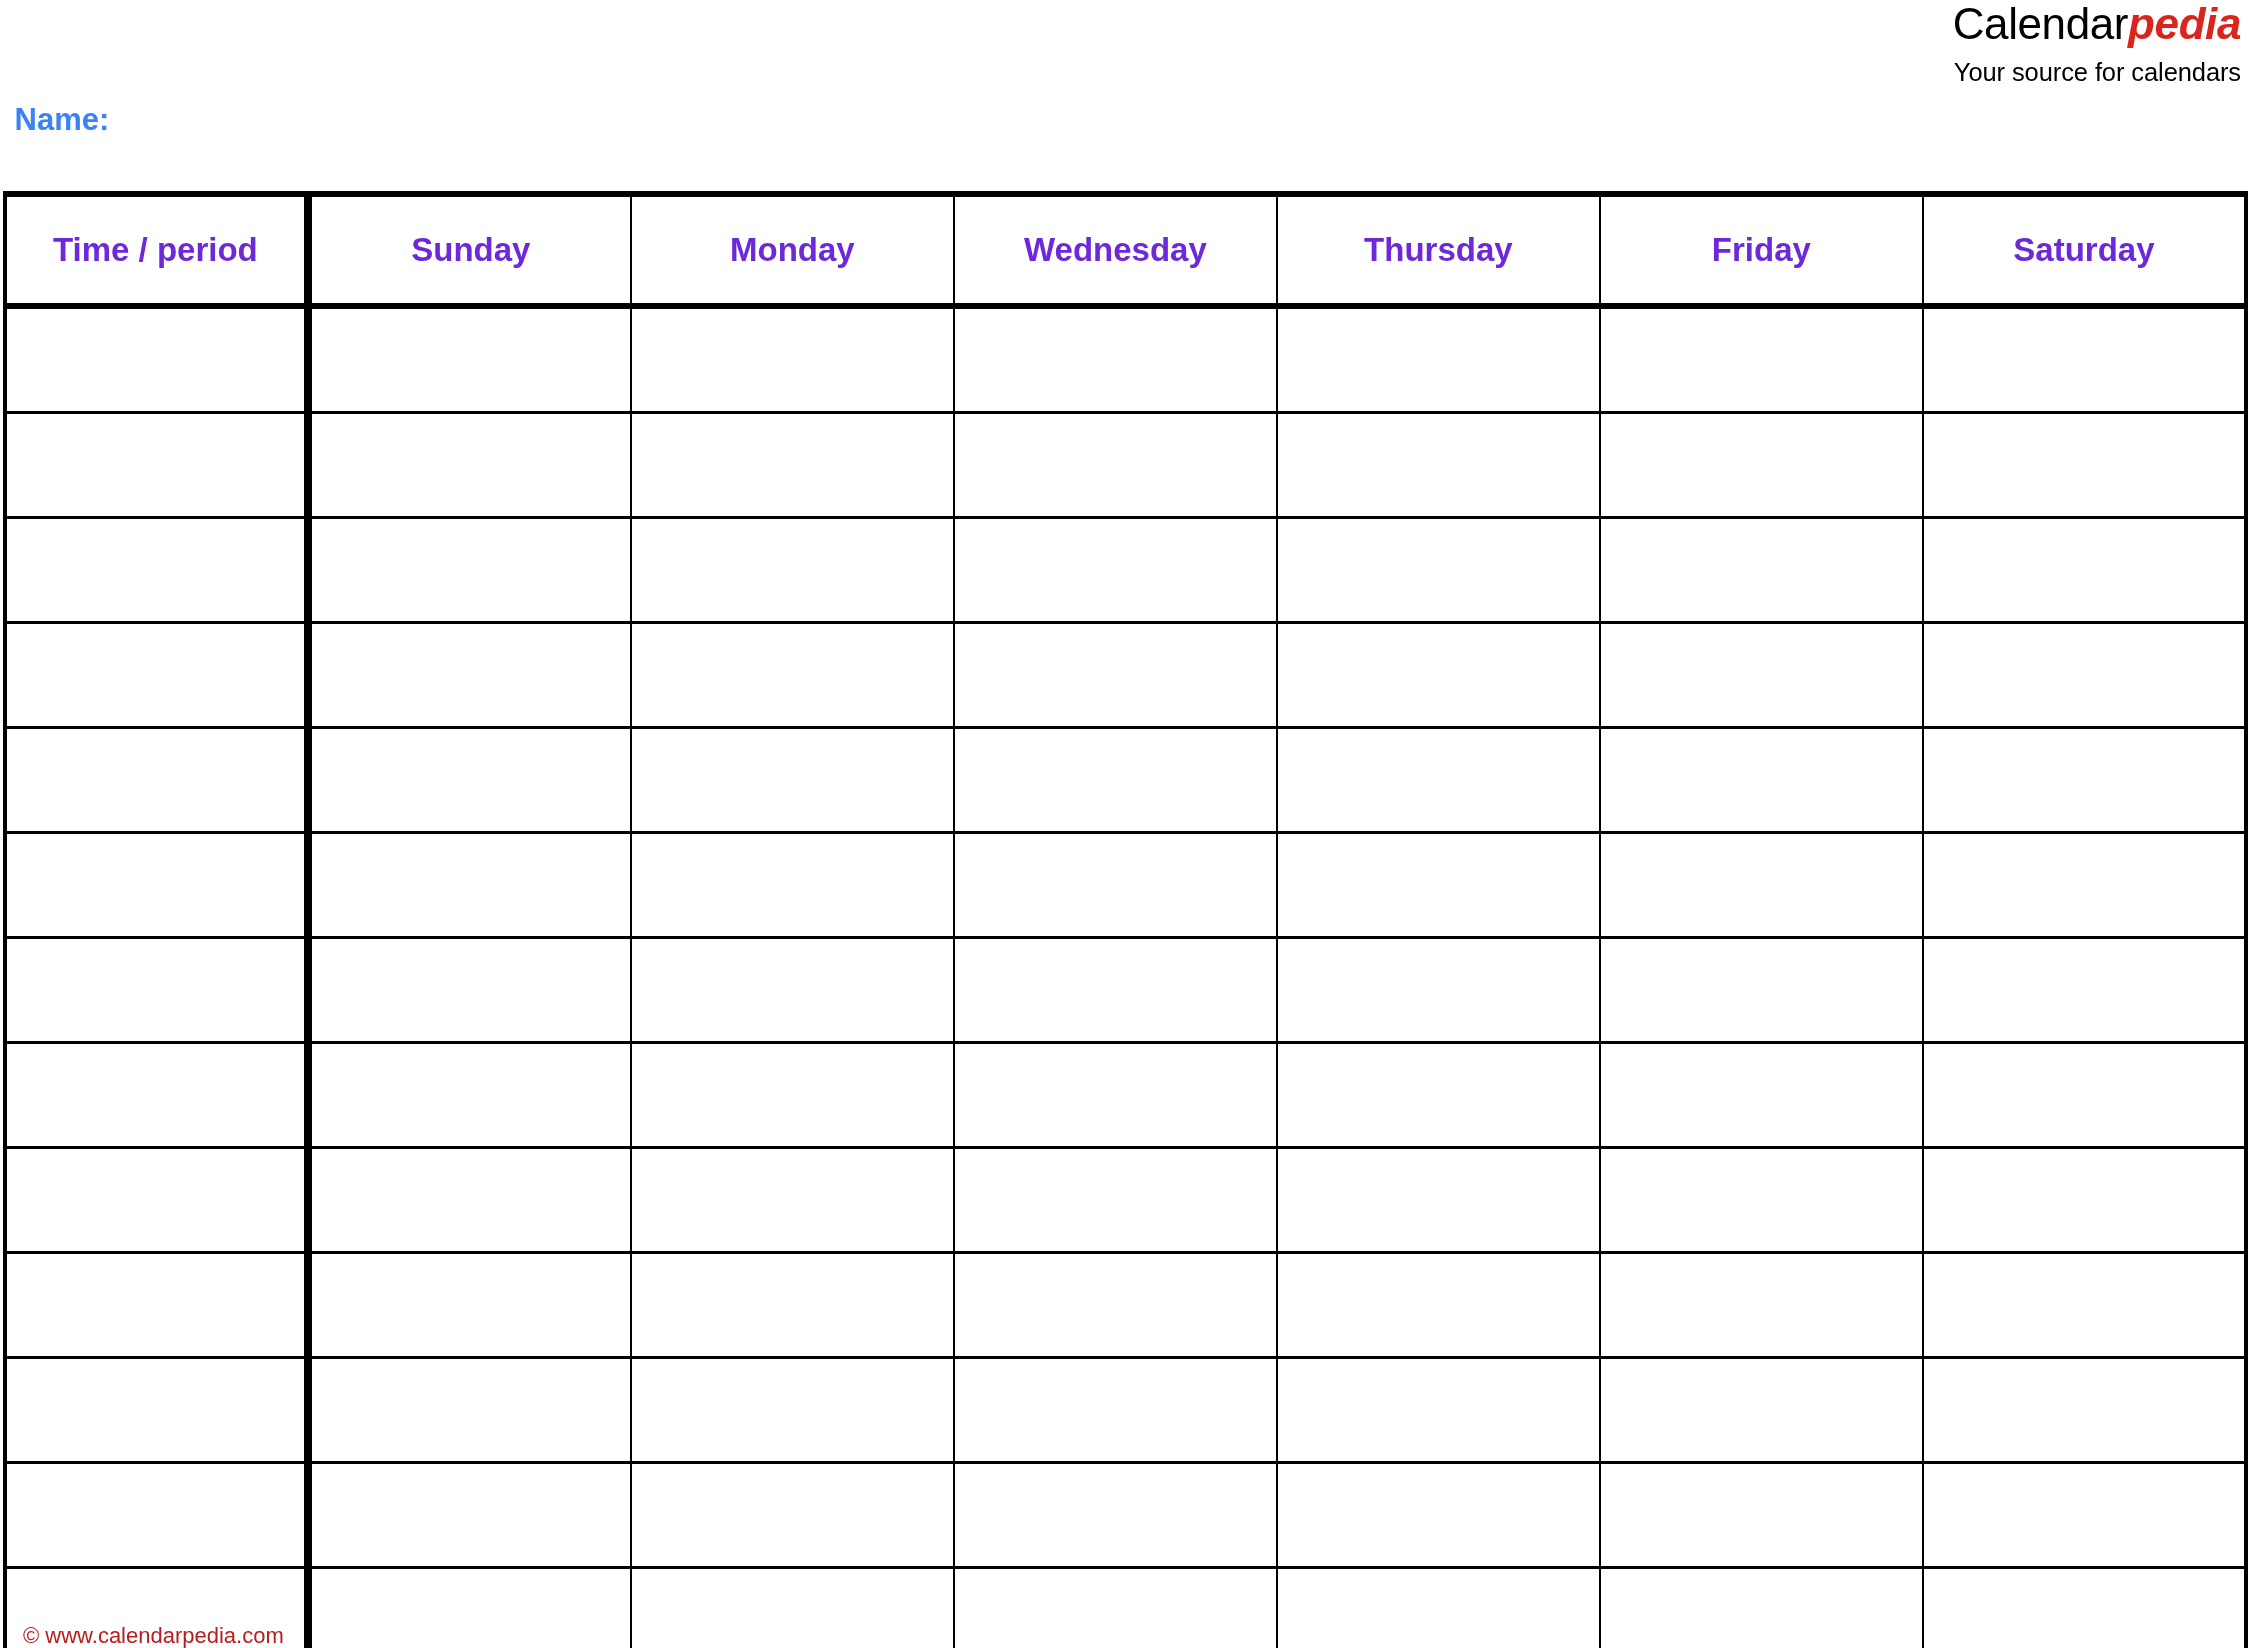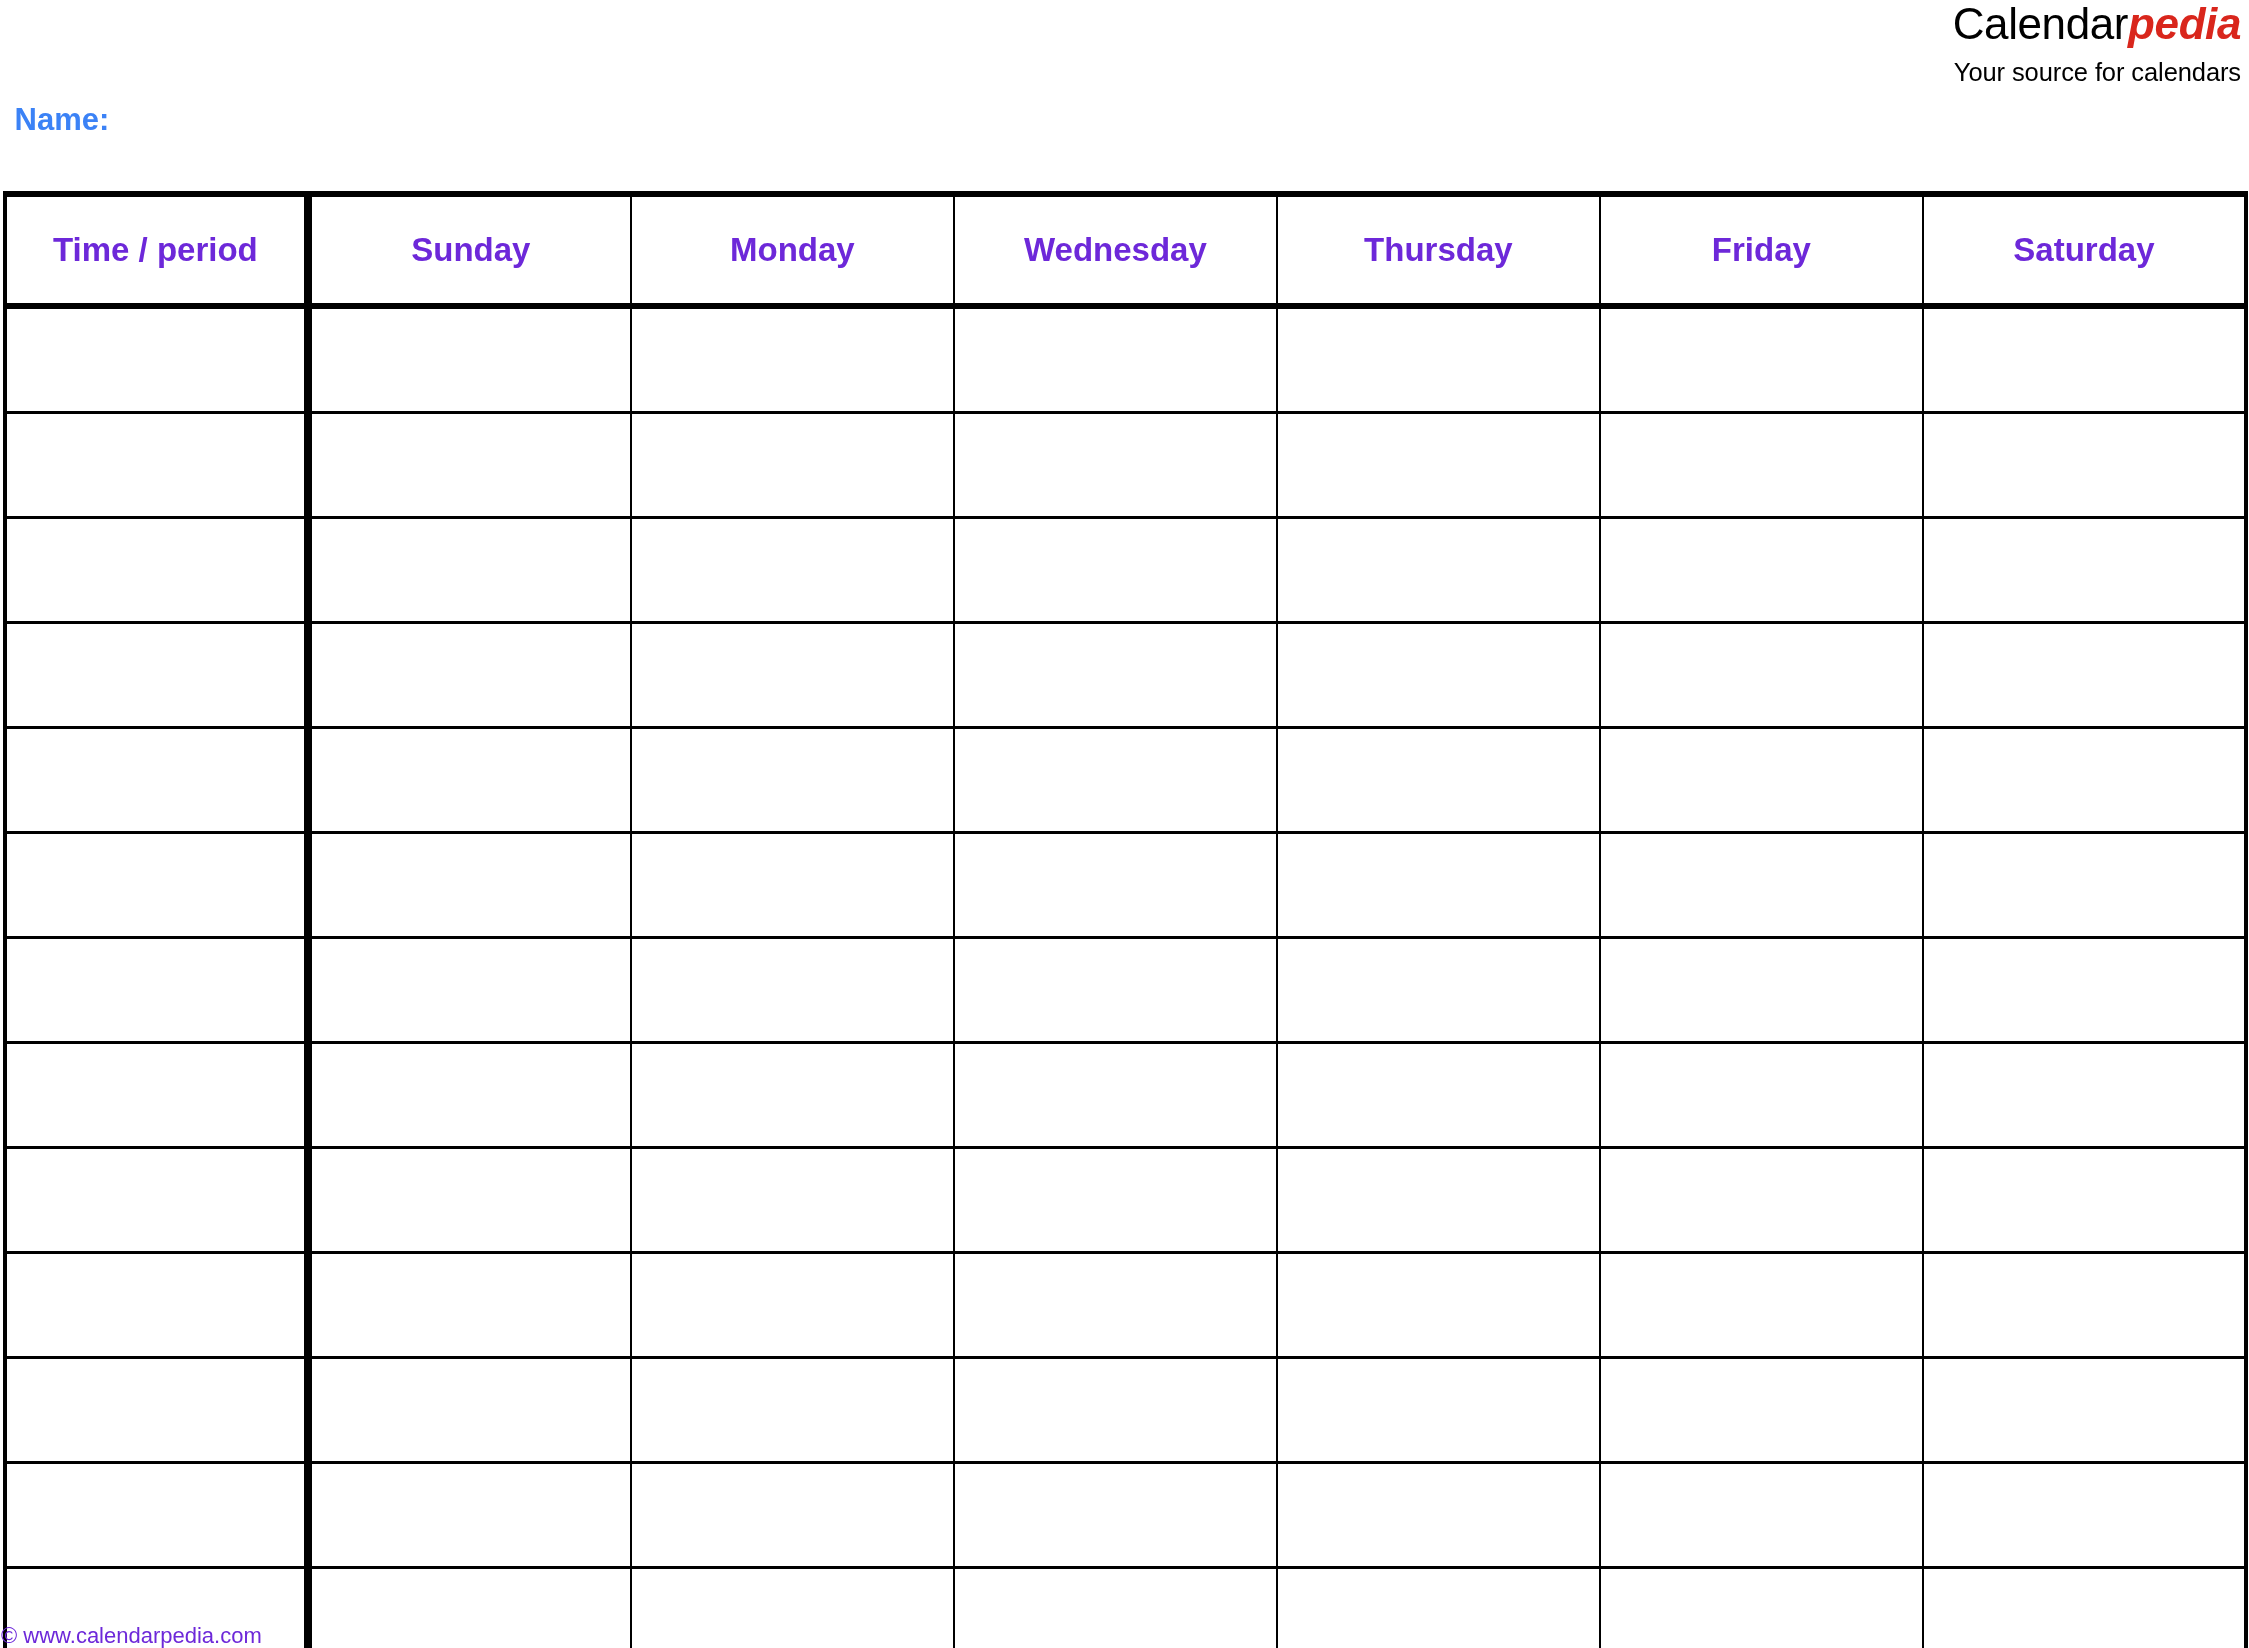--- a/index.html
+++ b/index.html
@@ -139,24 +139,24 @@
     border-right: 4.4px solid #000000;
   }
 
   #schedule-table tbody tr.last-row td {
     border-bottom: 5.8px solid #000000;
   }
 
   
   #footer {
     position: absolute;
-    left: 1px;
+    left: 23px;
     top: 1625px;
     font-size: 22px;
-    color: #6d28d9;
+    color: #b91c1c;
     white-space: nowrap;
     line-height: 1;
   }
 </style>
 </head>
 <body>
 
 <div id="page">
 
 

